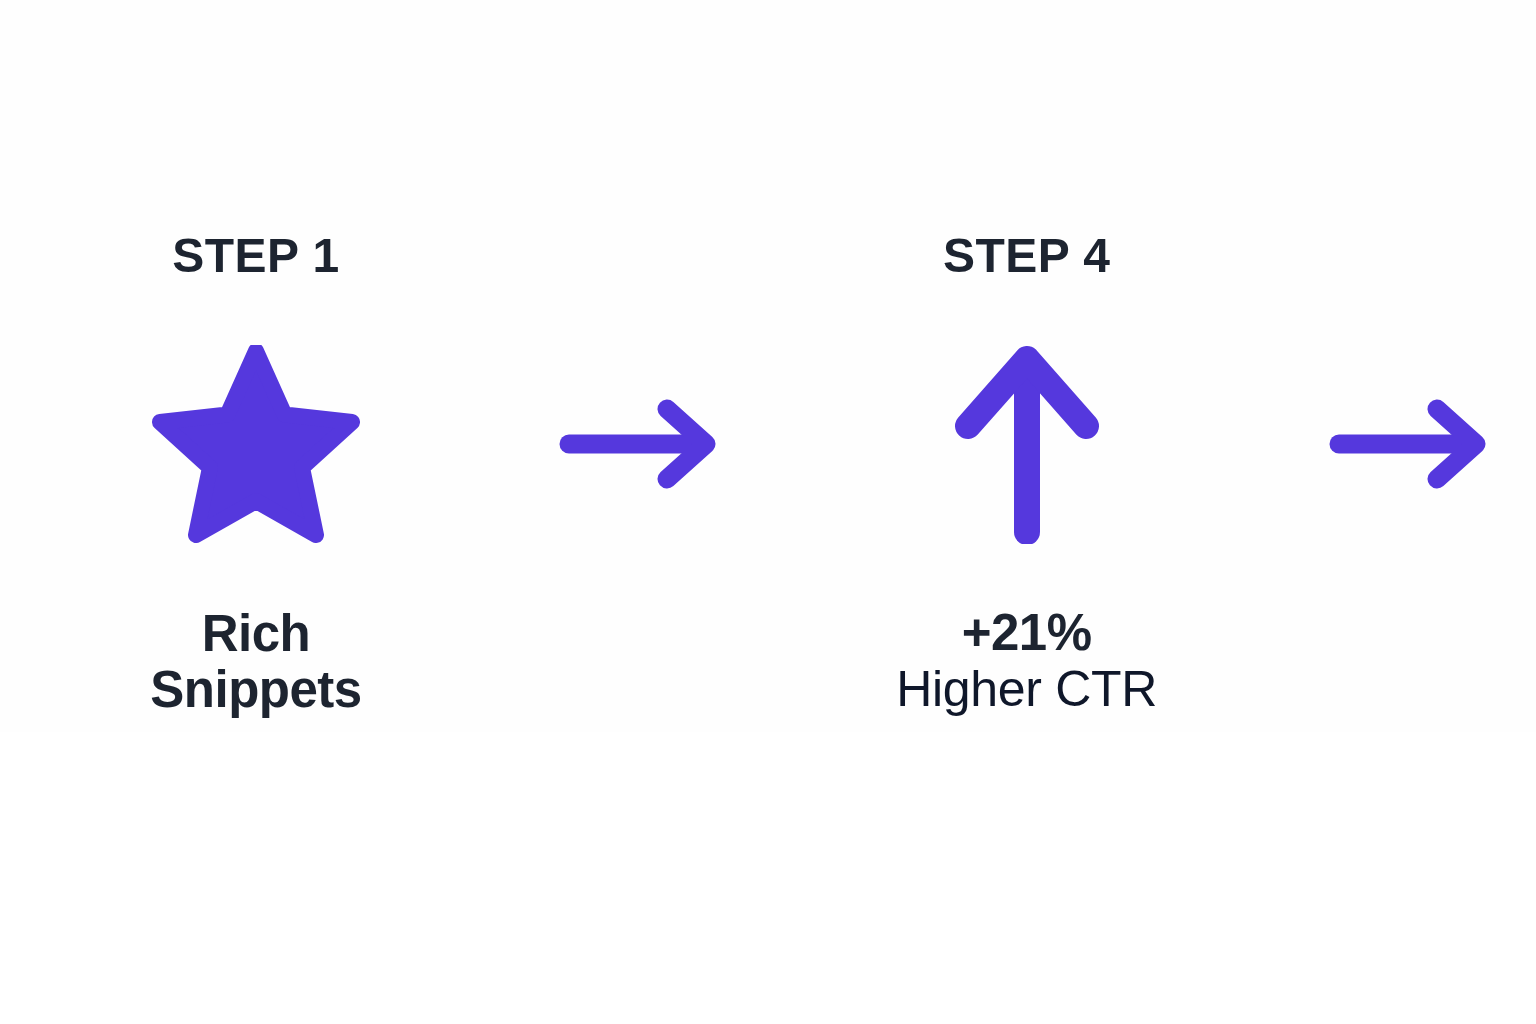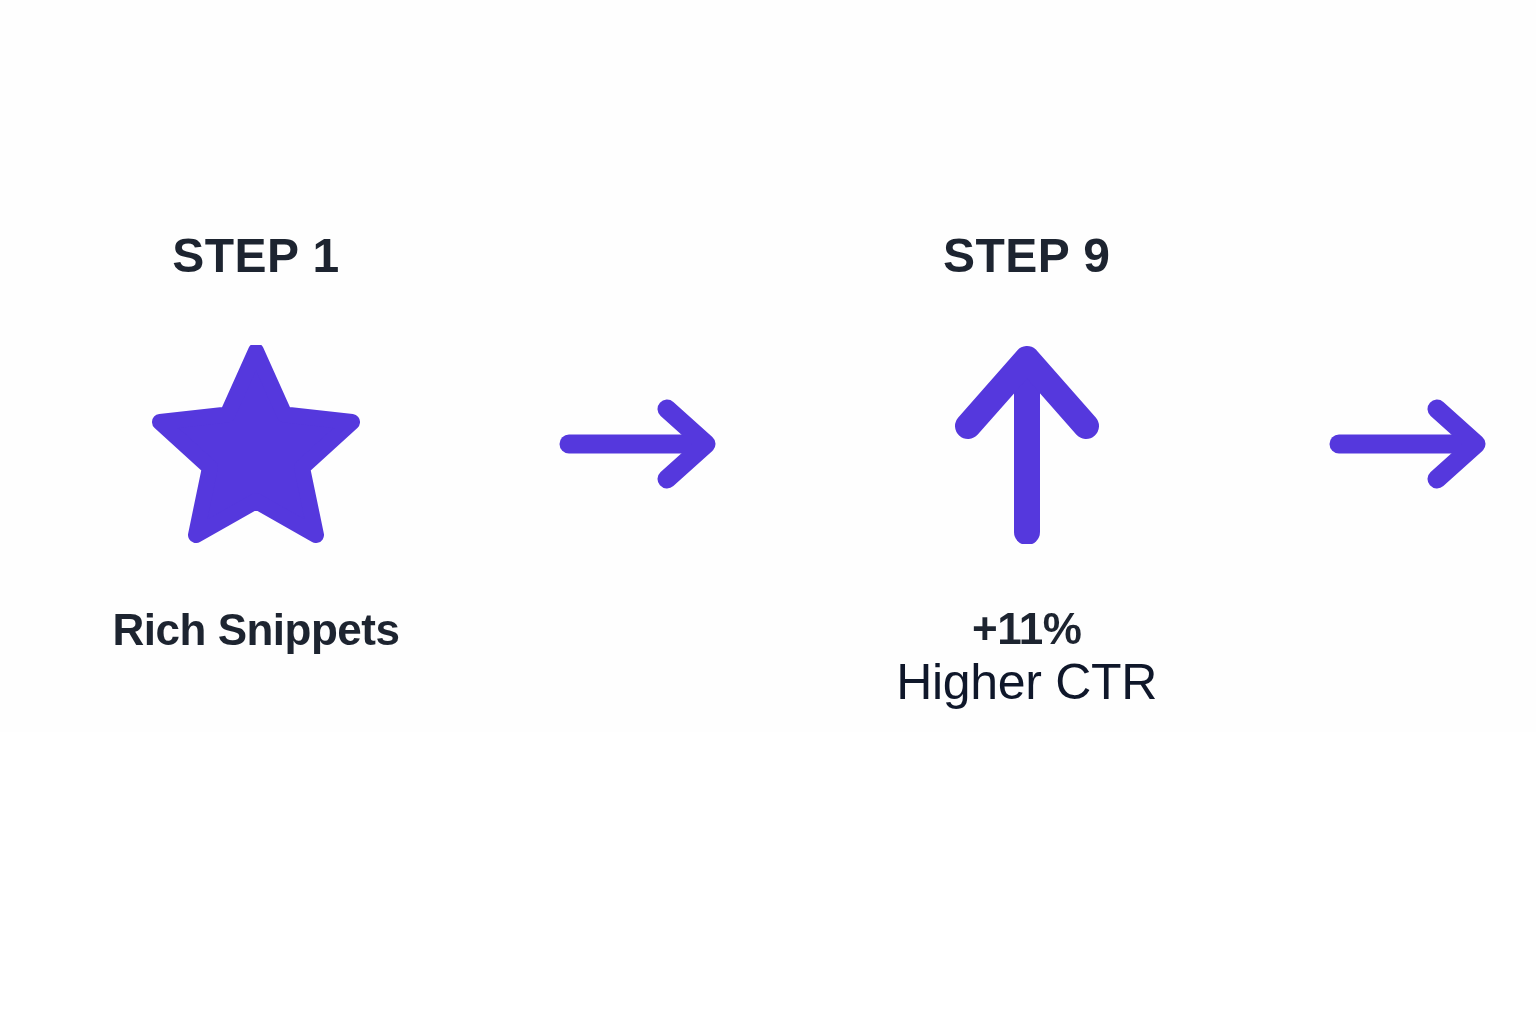--- a/index.html
+++ b/index.html
@@ -60,21 +60,21 @@
     justify-content: center;
   }
 
   .caption-block {
     margin-top: 46px;
     text-align: center;
     color: #1d2430;
   }
 
   .caption-primary {
-    font-size: 44px;
+    font-size: 51px;
     font-weight: 700;
     line-height: 1.06;
     letter-spacing: -0.5px;
     white-space: nowrap;
     color: #1d2430;
   }
 
   .caption-secondary {
     font-size: 50px;
     font-weight: 500;
@@ -136,31 +136,31 @@
     </div>
 
     <div class="connector">
       <svg class="icon-svg" width="165" height="90" viewBox="0 0 165 90" aria-label="arrow right">
         <line x1="10" y1="45" x2="140" y2="45" stroke="#5538dd" stroke-width="19" stroke-linecap="round"></line>
         <polyline points="108,10 147,45 108,80" fill="none" stroke="#5538dd" stroke-width="19" stroke-linecap="round" stroke-linejoin="round"></polyline>
       </svg>
     </div>
 
     <div class="step-col">
-      <div class="step-label">STEP 9</div>
+      <div class="step-label">STEP 4</div>
 
       <div class="icon-box">
         <svg class="icon-svg" width="146" height="200" viewBox="0 0 146 200" aria-label="arrow up">
           <line x1="73" y1="188" x2="73" y2="22" stroke="#5538dd" stroke-width="26" stroke-linecap="round"></line>
           <polyline points="14,82 73,15 132,82" fill="none" stroke="#5538dd" stroke-width="26" stroke-linecap="round" stroke-linejoin="round"></polyline>
         </svg>
       </div>
 
       <div class="caption-block">
-        <div class="caption-primary">+11%</div>
+        <div class="caption-primary">+21%</div>
         <div class="caption-secondary">Higher CTR</div>
       </div>
     </div>
 
     <div class="connector">
       <svg class="icon-svg" width="165" height="90" viewBox="0 0 165 90" aria-label="arrow right">
         <line x1="10" y1="45" x2="140" y2="45" stroke="#5538dd" stroke-width="19" stroke-linecap="round"></line>
         <polyline points="108,10 147,45 108,80" fill="none" stroke="#5538dd" stroke-width="19" stroke-linecap="round" stroke-linejoin="round"></polyline>
       </svg>
     </div>

